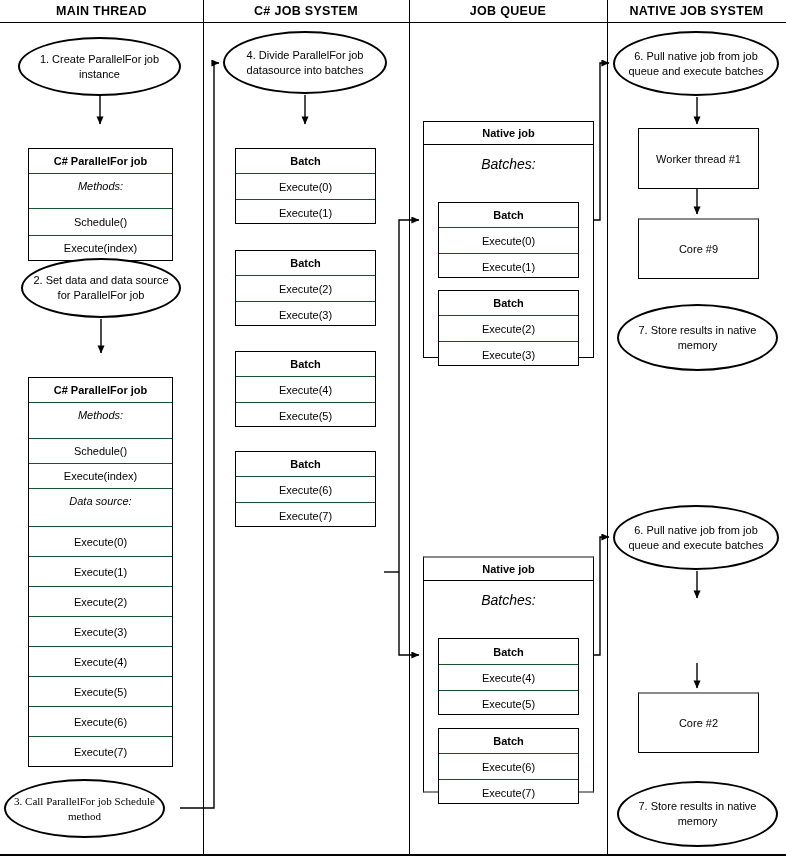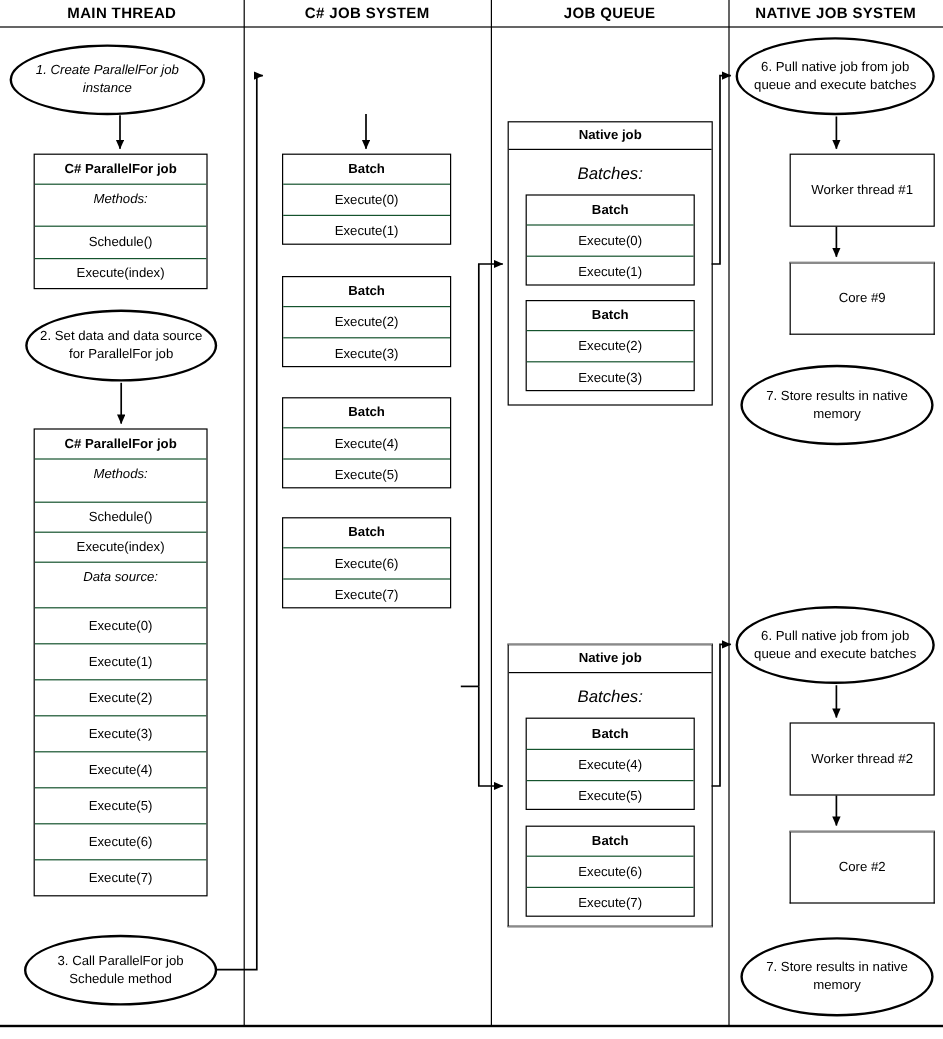--- a/index.html
+++ b/index.html
@@ -33,21 +33,21 @@
     border-radius: 50%;
     display: flex;
     align-items: center;
     justify-content: center;
     text-align: center;
     font-size: 11px;
     line-height: 1.32;
     padding: 2px 8px;
   }
 
-  .tbl { border: 1px solid #000; font-size: 11px; }
+  .tbl { border: 1px solid #000; font-size: 11px; margin-top: 20px; }
   .tbl .row {
     border-top: 1px solid #14532d;
     display: flex;
     align-items: center;
     justify-content: center;
     text-align: center;
   }
   .tbl .row.first { border-top: none; }
   .tbl .row.title { font-weight: bold; }
   .tbl .row.lbl { font-style: italic; align-items: flex-start; padding-top: 6px; }
@@ -61,21 +61,20 @@
   }
   .inner-tbl { position: absolute; background: #fff; }
 
   .simple-box {
     border: 1px solid #000;
     display: flex;
     align-items: center;
     justify-content: center;
     text-align: center;
     font-size: 11px;
-    margin-left: 20px;
   }
   .muted-top { border-top: 2px solid #8a8a8a; }
   .muted-hbars { border-top: 2px solid #8a8a8a; border-bottom: 2px solid #8a8a8a; }
 
   svg.wires { position: absolute; left: 0; top: 0; z-index: 2; pointer-events: none; }
   svg.wires polyline { fill: none; stroke: #000; stroke-width: 1.4; }
 </style>
 </head>
 <body>
 
@@ -85,21 +84,21 @@
   <div class="col-header" style="left:203px; width:206px;">C# JOB SYSTEM</div>
   <div class="col-header" style="left:409px; width:198px;">JOB QUEUE</div>
   <div class="col-header" style="left:607px; width:179px;">NATIVE JOB SYSTEM</div>
 
   <div class="header-rule"></div>
   <div class="v-divider" style="left:203px;"></div>
   <div class="v-divider" style="left:409px;"></div>
   <div class="v-divider" style="left:607px;"></div>
   <div class="bottom-rule"></div>
 
-  <div class="node ellipse" style="left:8px; top:37px; width:163px; height:59px;font-style:italic;">1. Create ParallelFor job instance</div>
+  <div class="node ellipse" style="left:18px; top:37px; width:163px; height:59px;">1. Create ParallelFor job instance</div>
 
   <div class="node tbl" style="left:28px; top:128px; width:145px; height:113px;">
     <div class="row title first" style="height:24px;">C# ParallelFor job</div>
     <div class="row lbl" style="height:35px;">Methods:</div>
     <div class="row" style="height:27px;">Schedule()</div>
     <div class="row" style="height:25px;">Execute(index)</div>
   </div>
 
   <div class="node ellipse" style="left:21px; top:258px; width:160px; height:60px; padding:2px 4px;">2. Set data and data source for ParallelFor job</div>
 
@@ -112,22 +111,23 @@
     <div class="row" style="height:30px;">Execute(0)</div>
     <div class="row" style="height:30px;">Execute(1)</div>
     <div class="row" style="height:30px;">Execute(2)</div>
     <div class="row" style="height:30px;">Execute(3)</div>
     <div class="row" style="height:30px;">Execute(4)</div>
     <div class="row" style="height:30px;">Execute(5)</div>
     <div class="row" style="height:30px;">Execute(6)</div>
     <div class="row" style="height:30px;">Execute(7)</div>
   </div>
 
-  <div class="node ellipse" style="left:20px; top:779px; width:161px; height:59px;">3. Call ParallelFor job Schedule method</div>
-
+  <div class="node ellipse" style="left:4px; top:779px; width:161px; height:59px;font-family:Liberation Serif, serif;">3. Call ParallelFor job Schedule method</div>
+
+  <div class="node ellipse" style="left:223px; top:31px; width:164px; height:63px;">4. Divide ParallelFor job datasource into batches</div>
 
   <div class="node tbl" style="left:235px; top:128px; width:141px; height:76px;">
     <div class="row title first" style="height:24px;">Batch</div>
     <div class="row" style="height:26px;">Execute(0)</div>
     <div class="row" style="height:26px;">Execute(1)</div>
   </div>
 
   <div class="node tbl" style="left:235px; top:230px; width:141px; height:76px;">
     <div class="row title first" style="height:24px;">Batch</div>
     <div class="row" style="height:26px;">Execute(2)</div>
@@ -184,21 +184,20 @@
   <div class="node ellipse" style="left:613px; top:31px; width:166px; height:65px; padding:2px 5px;">6. Pull native job from job queue and execute batches</div>
 
   <div class="node simple-box" style="left:638px; top:128px; width:121px; height:61px;">Worker thread #1</div>
 
   <div class="node simple-box muted-top" style="left:638px; top:218px; width:121px; height:61px;">Core #9</div>
 
   <div class="node ellipse" style="left:617px; top:304px; width:161px; height:67px;">7. Store results in native memory</div>
 
   <div class="node ellipse" style="left:613px; top:505px; width:166px; height:65px; padding:2px 5px;">6. Pull native job from job queue and execute batches</div>
 
-  <div class="node simple-box" style="left:638px; top:602px; width:121px; height:61px;">Worker thread #2</div>
 
   <div class="node simple-box muted-top" style="left:638px; top:692px; width:121px; height:61px;text-align:center;">Core #2</div>
 
   <div class="node ellipse" style="left:617px; top:781px; width:161px; height:66px;">7. Store results in native memory</div>
 
   <svg class="wires" width="786" height="866" viewBox="0 0 786 866">
     <defs>
       <marker id="arr" markerWidth="10" markerHeight="9" refX="7.6" refY="3.5" orient="auto" markerUnits="userSpaceOnUse">
         <path d="M0,0 L8,3.5 L0,7 Z" fill="#000000"></path>
       </marker>

